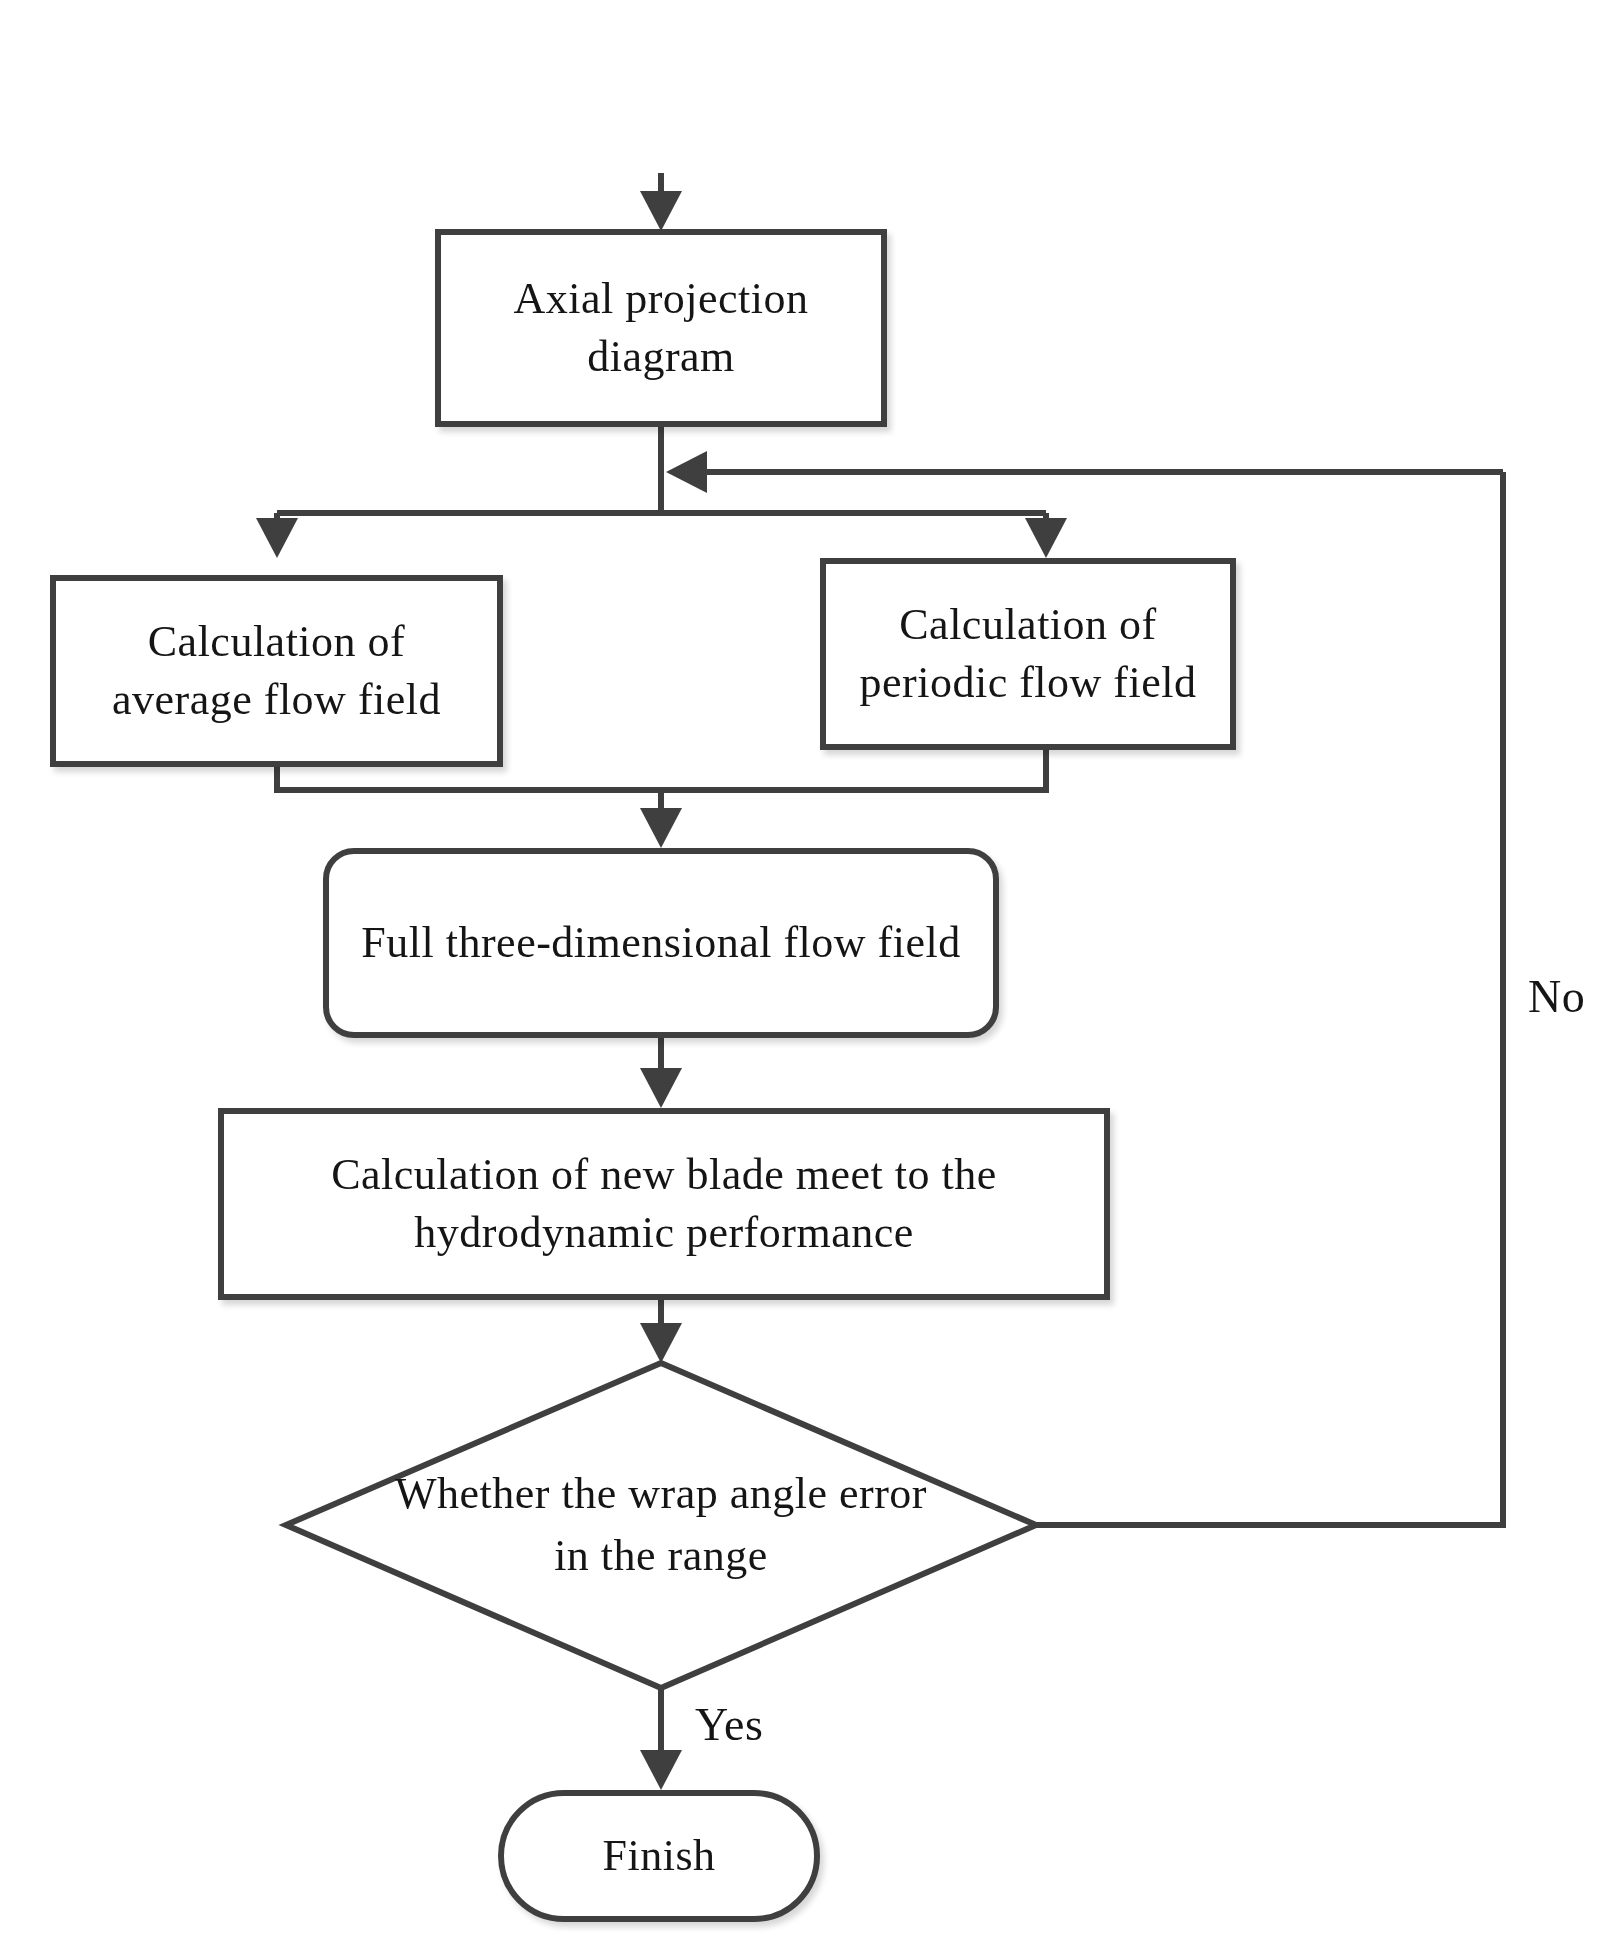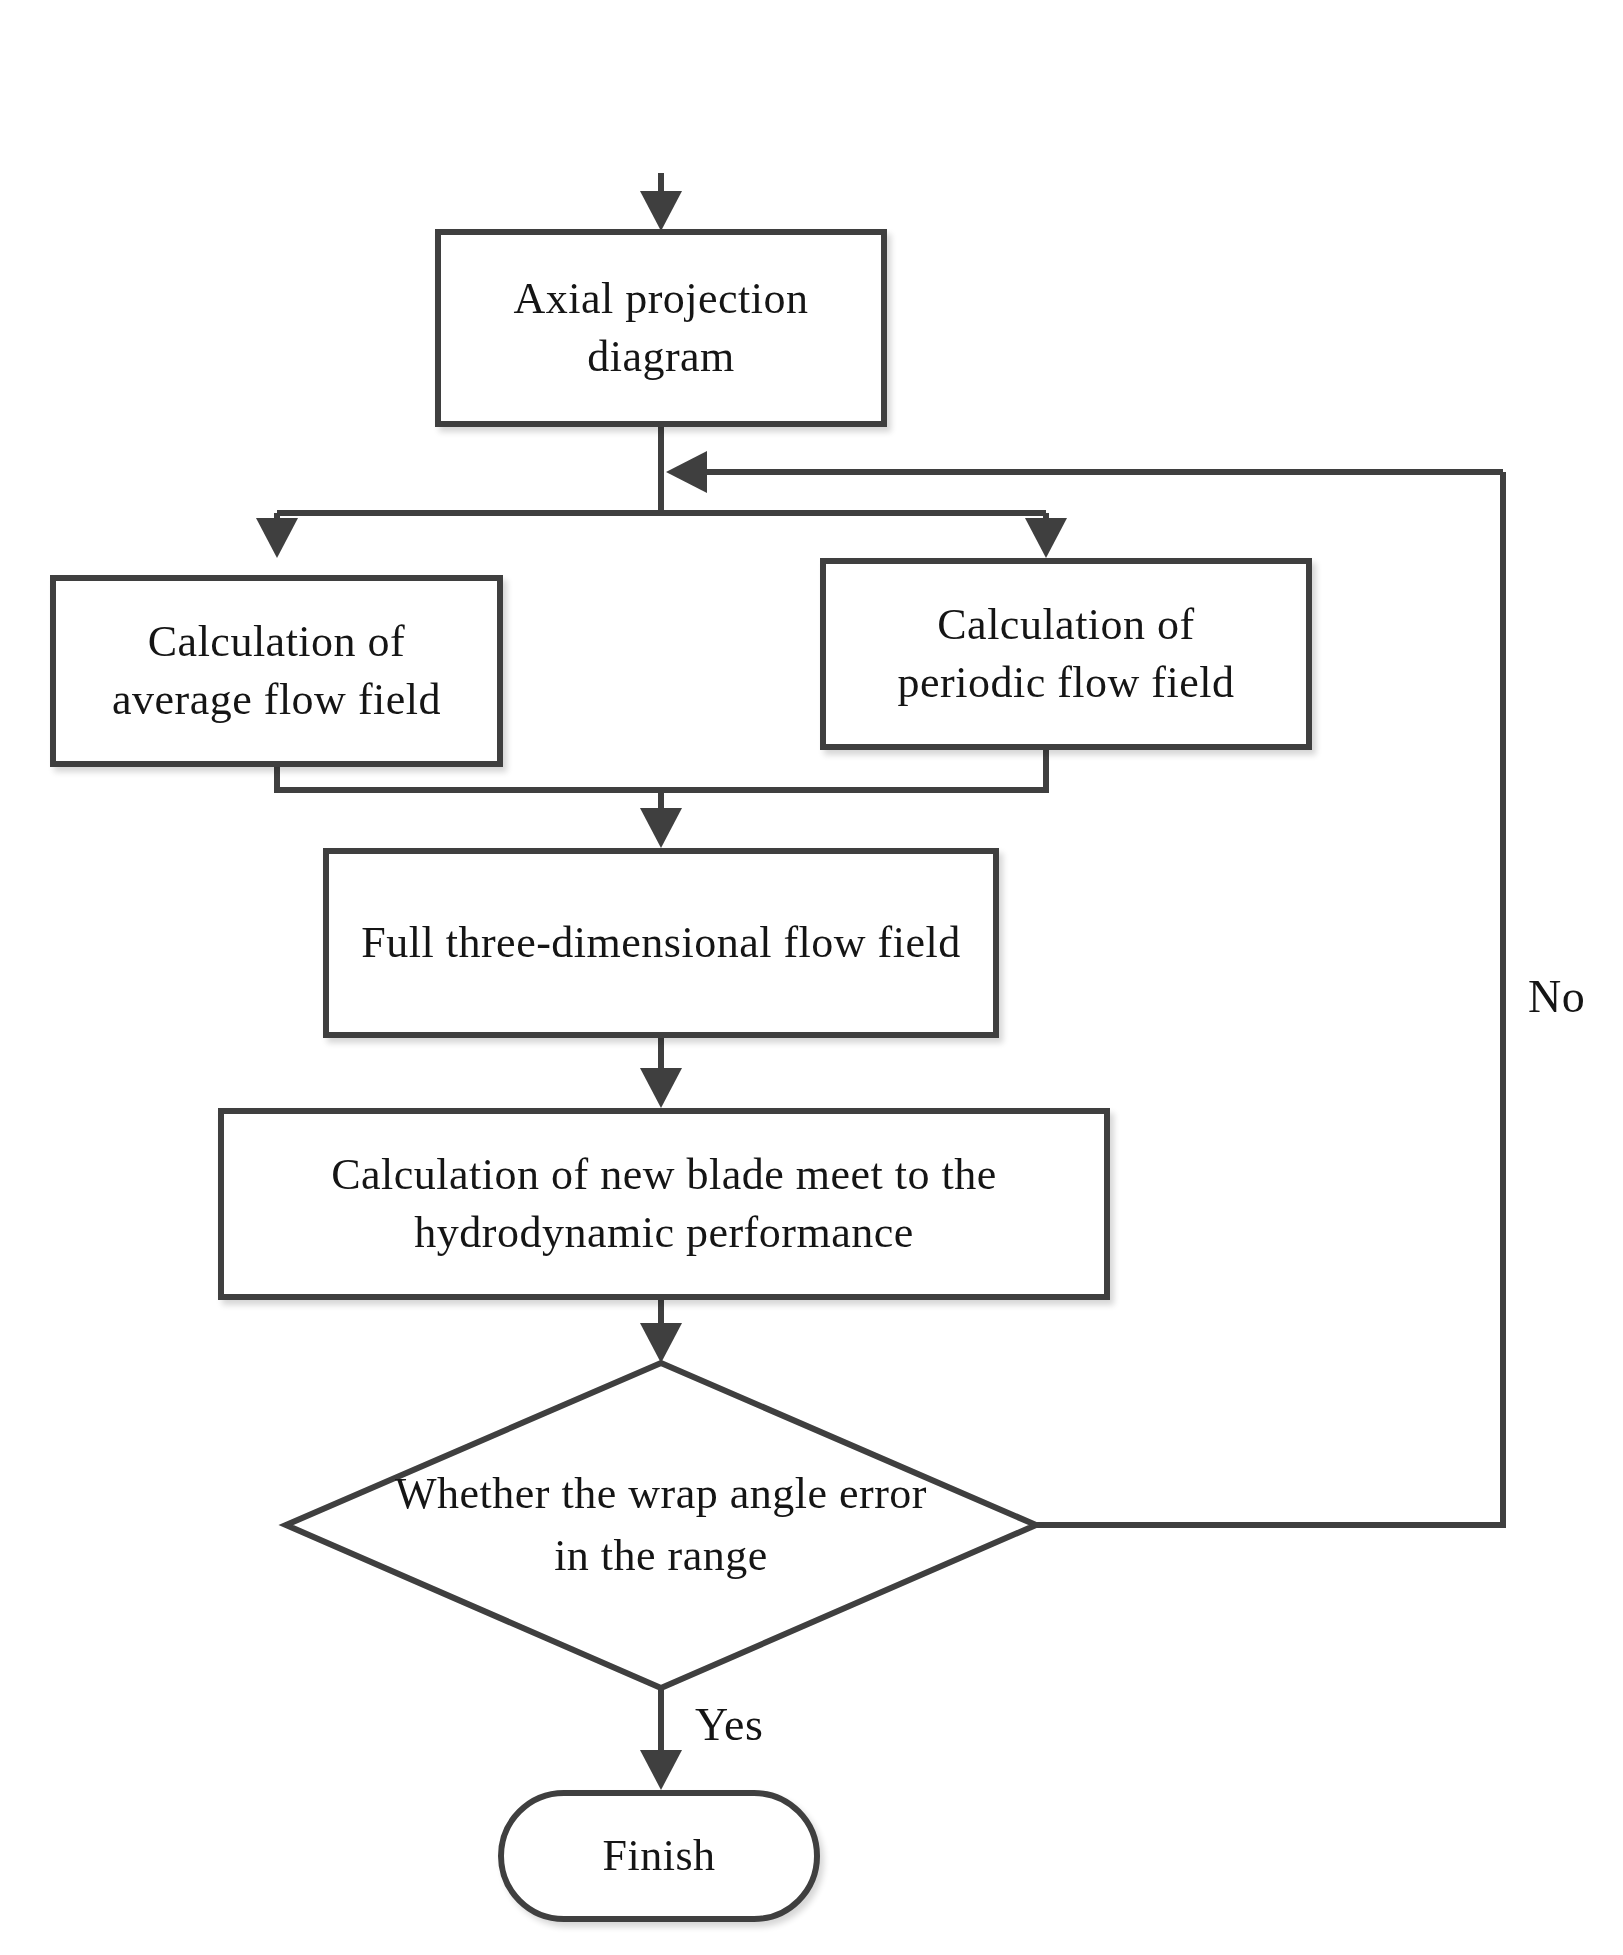--- a/index.html
+++ b/index.html
@@ -97,25 +97,25 @@
 
 
   <div class="node" style="left:435px;top:229px;width:452px;height:198px;">
     <span style="max-width:360px;">Axial projection diagram</span>
   </div>
 
   <div class="node" style="left:50px;top:575px;width:453px;height:192px;">
     <span style="max-width:390px;">Calculation of average flow field</span>
   </div>
 
-  <div class="node" style="left:820px;top:558px;width:492px;height:192px;">
+  <div class="node" style="left:820px;top:558px;width:416px;height:192px;">
     <span style="max-width:400px;">Calculation of periodic flow field</span>
   </div>
 
-  <div class="node" style="left:323px;top:848px;width:676px;height:190px;">
+  <div class="node" style="left:323px;top:848px;width:676px;height:190px;border-radius:31px;">
     <span style="max-width:600px;">Full three-dimensional flow field</span>
   </div>
 
   <div class="node" style="left:218px;top:1108px;width:892px;height:192px;">
     <span style="max-width:810px;">Calculation of new blade meet to the hydrodynamic performance</span>
   </div>
 
   <div class="diamond-text" style="left:331px;top:1400px;width:660px;height:250px;">
     <span style="max-width:560px;">Whether the wrap angle error in the range</span>
   </div>

